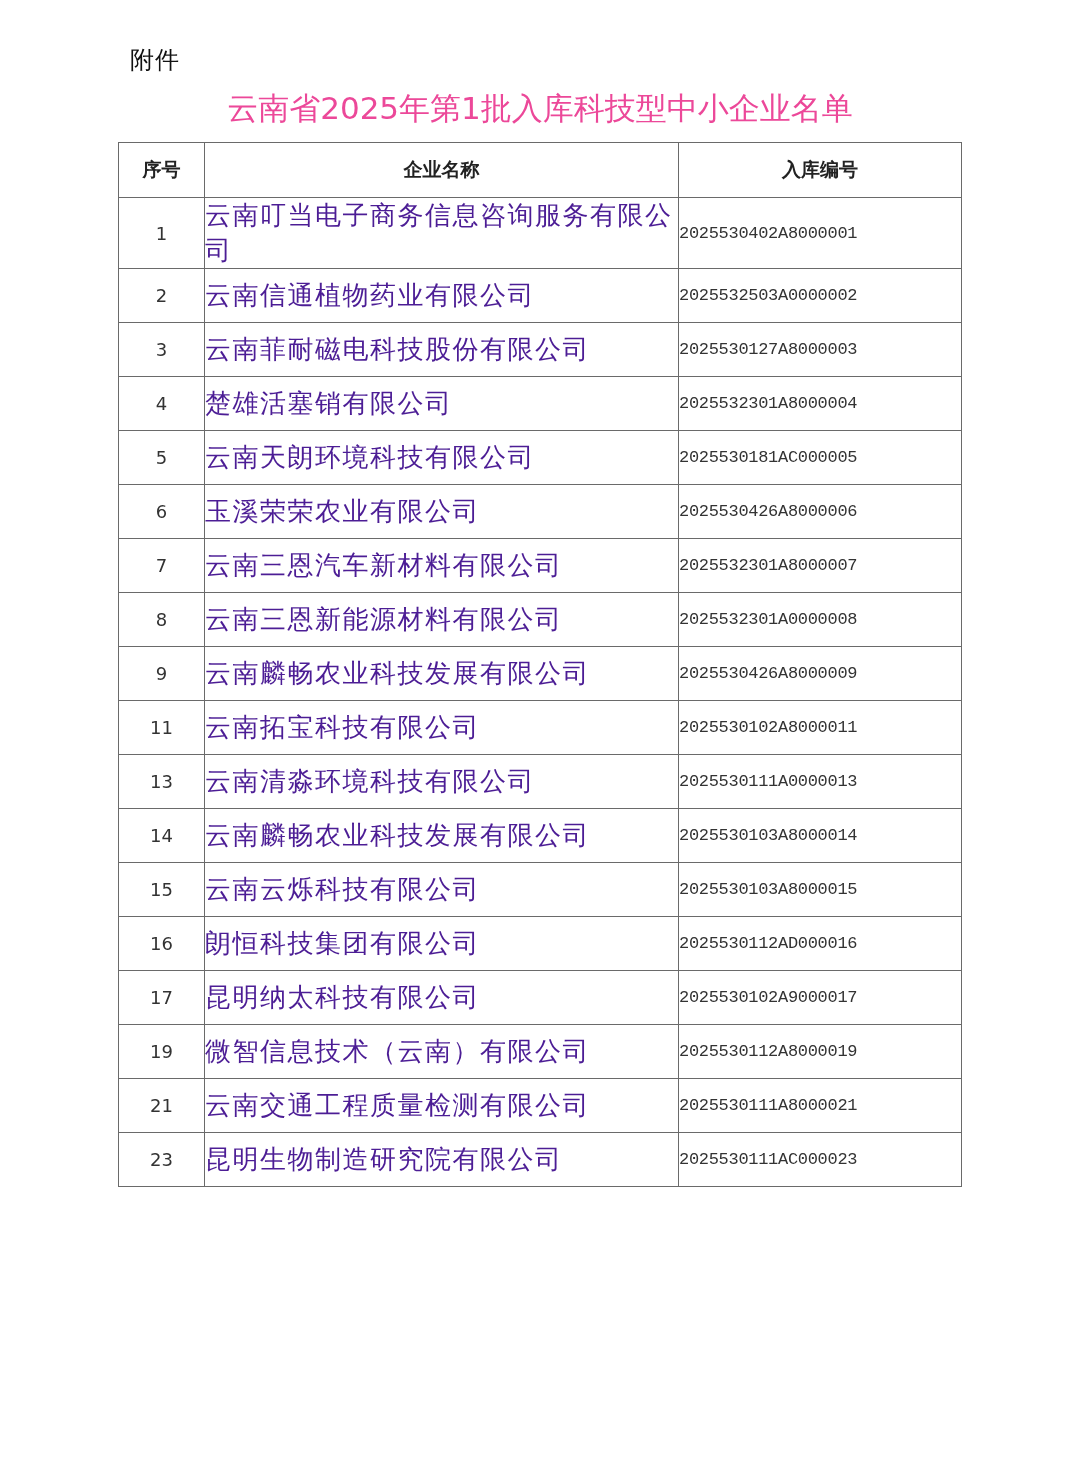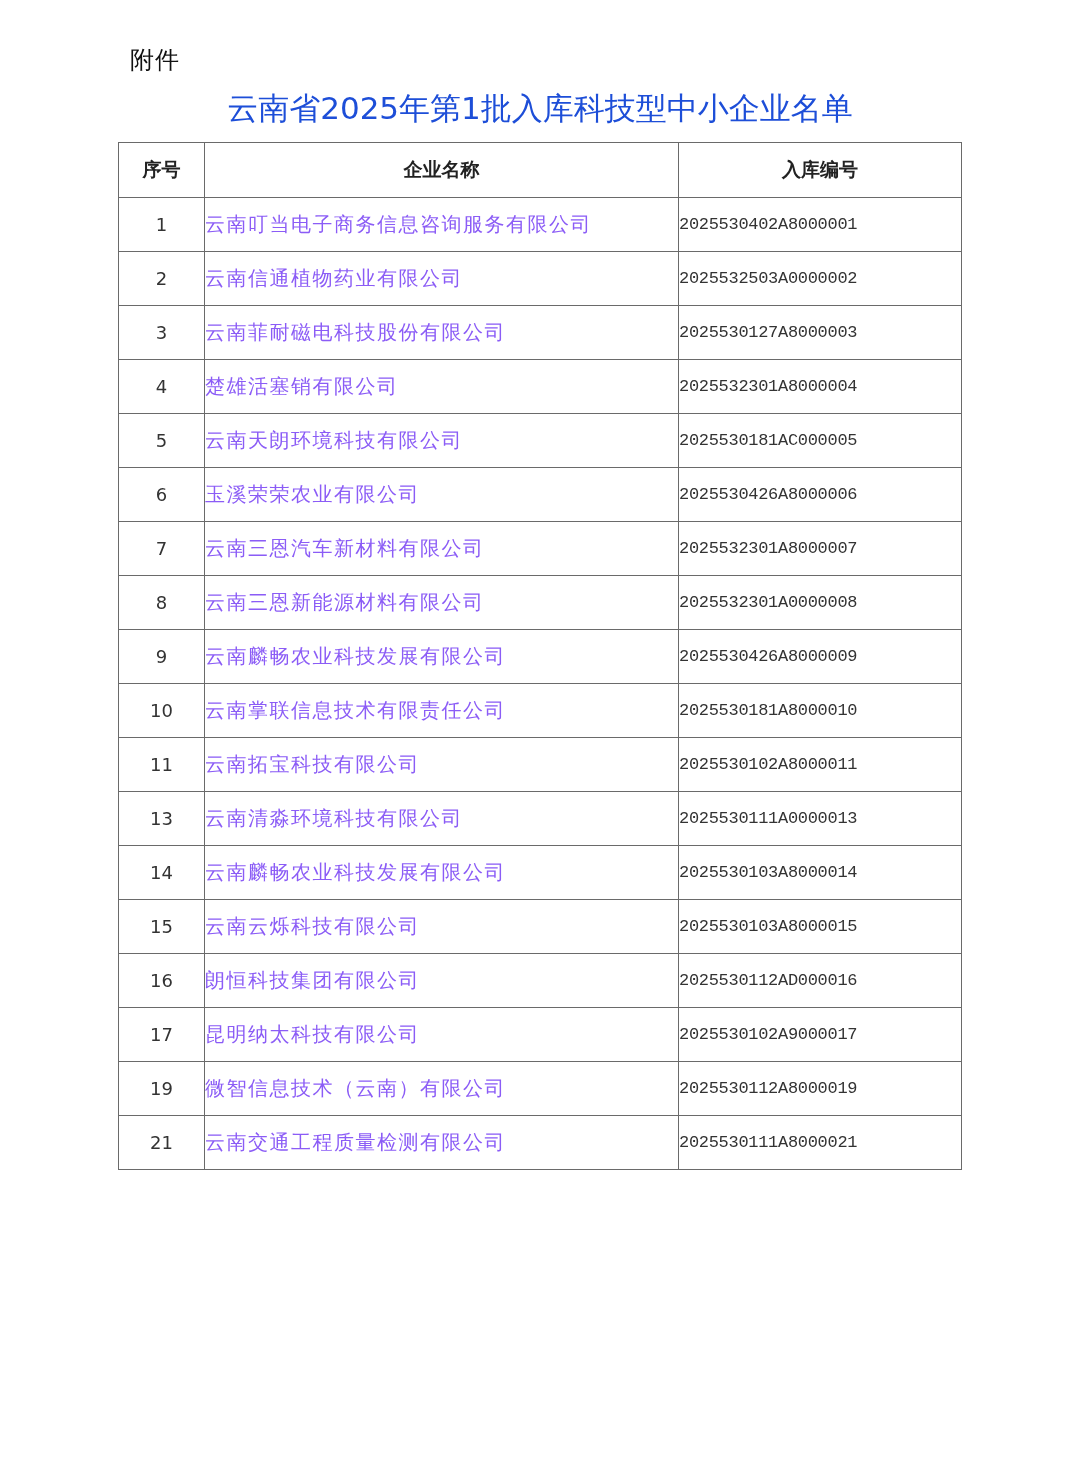--- a/index.html
+++ b/index.html
@@ -7,38 +7,38 @@
       width: 1080px; height: 1479px; position: relative; overflow: hidden;
       font-family: "DejaVu Sans", "Liberation Sans", sans-serif;
       color: #222222;
     }
     .attachment {
       position: absolute; left: 130px; top: 44px;
       font-size: 24px; color: #111111; letter-spacing: 1px; text-align: center;
     }
     .doc-title {
       position: absolute; left: 0; width: 1080px; top: 88px; text-align: center;
-      font-size: 31px; color: #1d4ed8; letter-spacing: 0px;
+      font-size: 31px; color: #ec4899; letter-spacing: 0px;
     }
     table.list {
       position: absolute; left: 118px; top: 142px;
       width: 843px; border-collapse: collapse; table-layout: fixed;
     }
     table.list col.c1 { width: 86px; }
     table.list col.c2 { width: 474px; }
     table.list col.c3 { width: 283px; }
     table.list th, table.list td {
       border: 1.5px solid #6a6a6a; padding: 0; vertical-align: middle;
     }
     table.list th {
       height: 54px; font-size: 19px; font-weight: bold; color: #222222; text-align: center;
     }
     table.list td { height: 53px; }
     td.idx { text-align: center; font-size: 18px; color: #333333; padding-bottom: 6px; }
-    td.name { text-align: left; padding-left: 16px; font-size: 20px; color: #8b5cf6; letter-spacing: 1.5px; padding-bottom: 2px; }
+    td.name { text-align: left; padding-left: 16px; font-size: 26px; color: #4c1d95; letter-spacing: 1.5px; padding-bottom: 2px; }
     td.code { text-align: left; padding-left: 15px; font-size: 17px; color: #333333; padding-bottom: 8px; font-family: Liberation Mono, monospace; letter-spacing: -0.3px; }
   </style>
 </head>
 <body>
 
 <div class="attachment">附件</div>
 <div class="doc-title">云南省2025年第1批入库科技型中小企业名单</div>
 
 <table class="list">
   <colgroup>
@@ -93,25 +93,20 @@
         <td class="idx">8</td>
         <td class="name">云南三恩新能源材料有限公司</td>
         <td class="code">2025532301A0000008</td>
       </tr>
     <tr>
         <td class="idx">9</td>
         <td class="name">云南麟畅农业科技发展有限公司</td>
         <td class="code">2025530426A8000009</td>
       </tr>
     <tr>
-        <td class="idx">10</td>
-        <td class="name">云南掌联信息技术有限责任公司</td>
-        <td class="code">2025530181A8000010</td>
-      </tr>
-    <tr>
         <td class="idx">11</td>
         <td class="name">云南拓宝科技有限公司</td>
         <td class="code">2025530102A8000011</td>
       </tr>
     <tr>
         <td class="idx">13</td>
         <td class="name">云南清淼环境科技有限公司</td>
         <td class="code">2025530111A0000013</td>
       </tr>
     <tr>
@@ -137,14 +132,19 @@
     <tr>
         <td class="idx">19</td>
         <td class="name">微智信息技术（云南）有限公司</td>
         <td class="code">2025530112A8000019</td>
       </tr>
     <tr>
         <td class="idx">21</td>
         <td class="name">云南交通工程质量检测有限公司</td>
         <td class="code">2025530111A8000021</td>
       </tr>
+    <tr>
+        <td class="idx">23</td>
+        <td class="name">昆明生物制造研究院有限公司</td>
+        <td class="code">2025530111AC000023</td>
+      </tr>
   </tbody>
 </table>
 
 </body></html>

